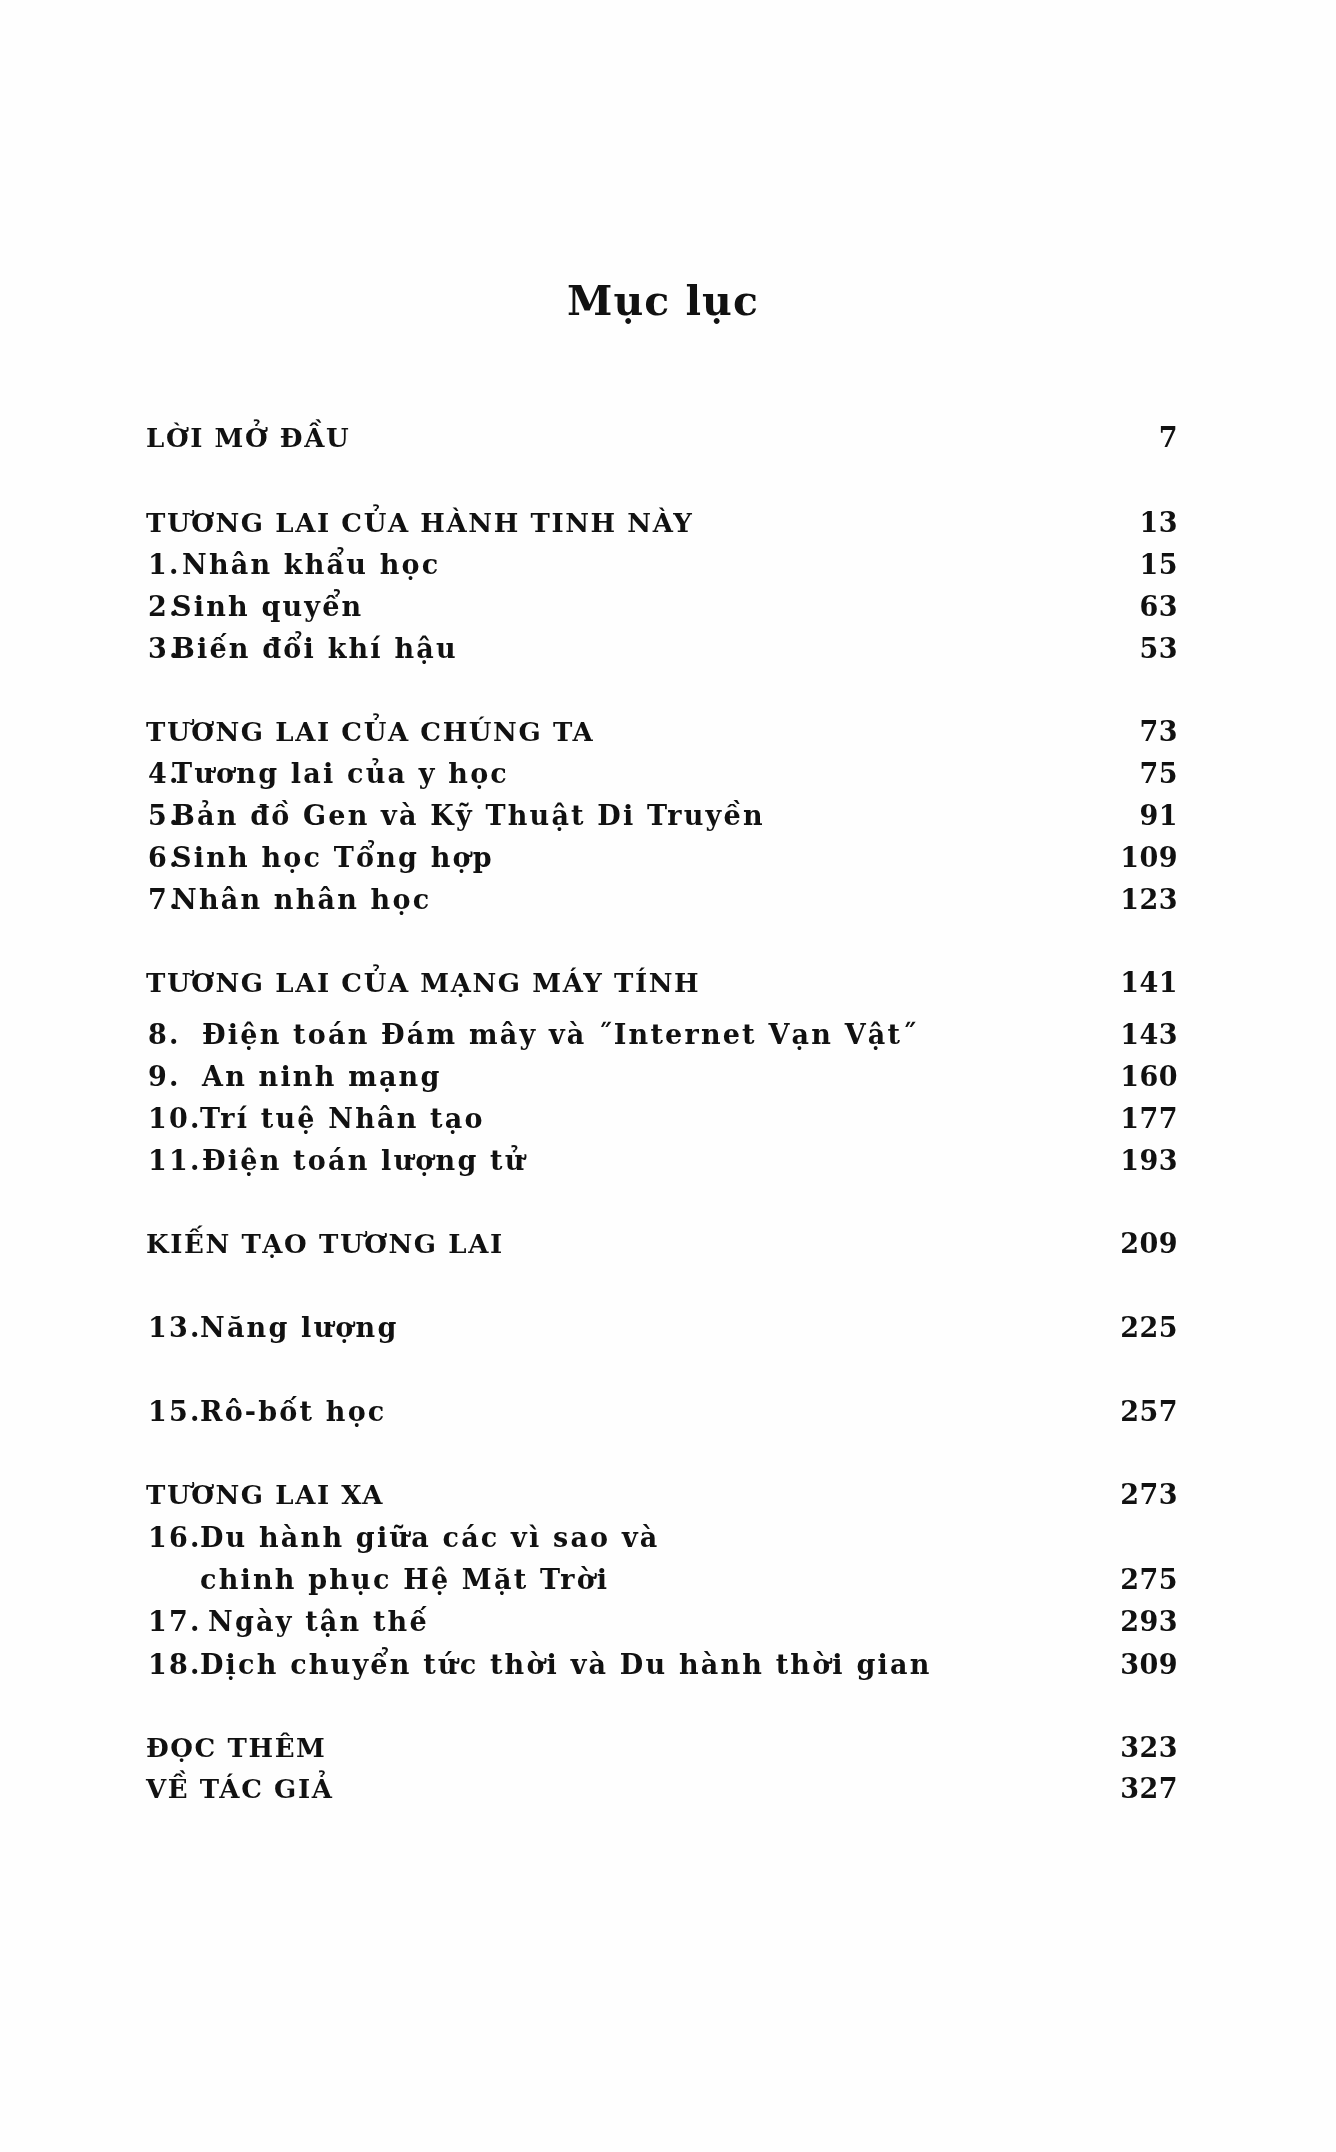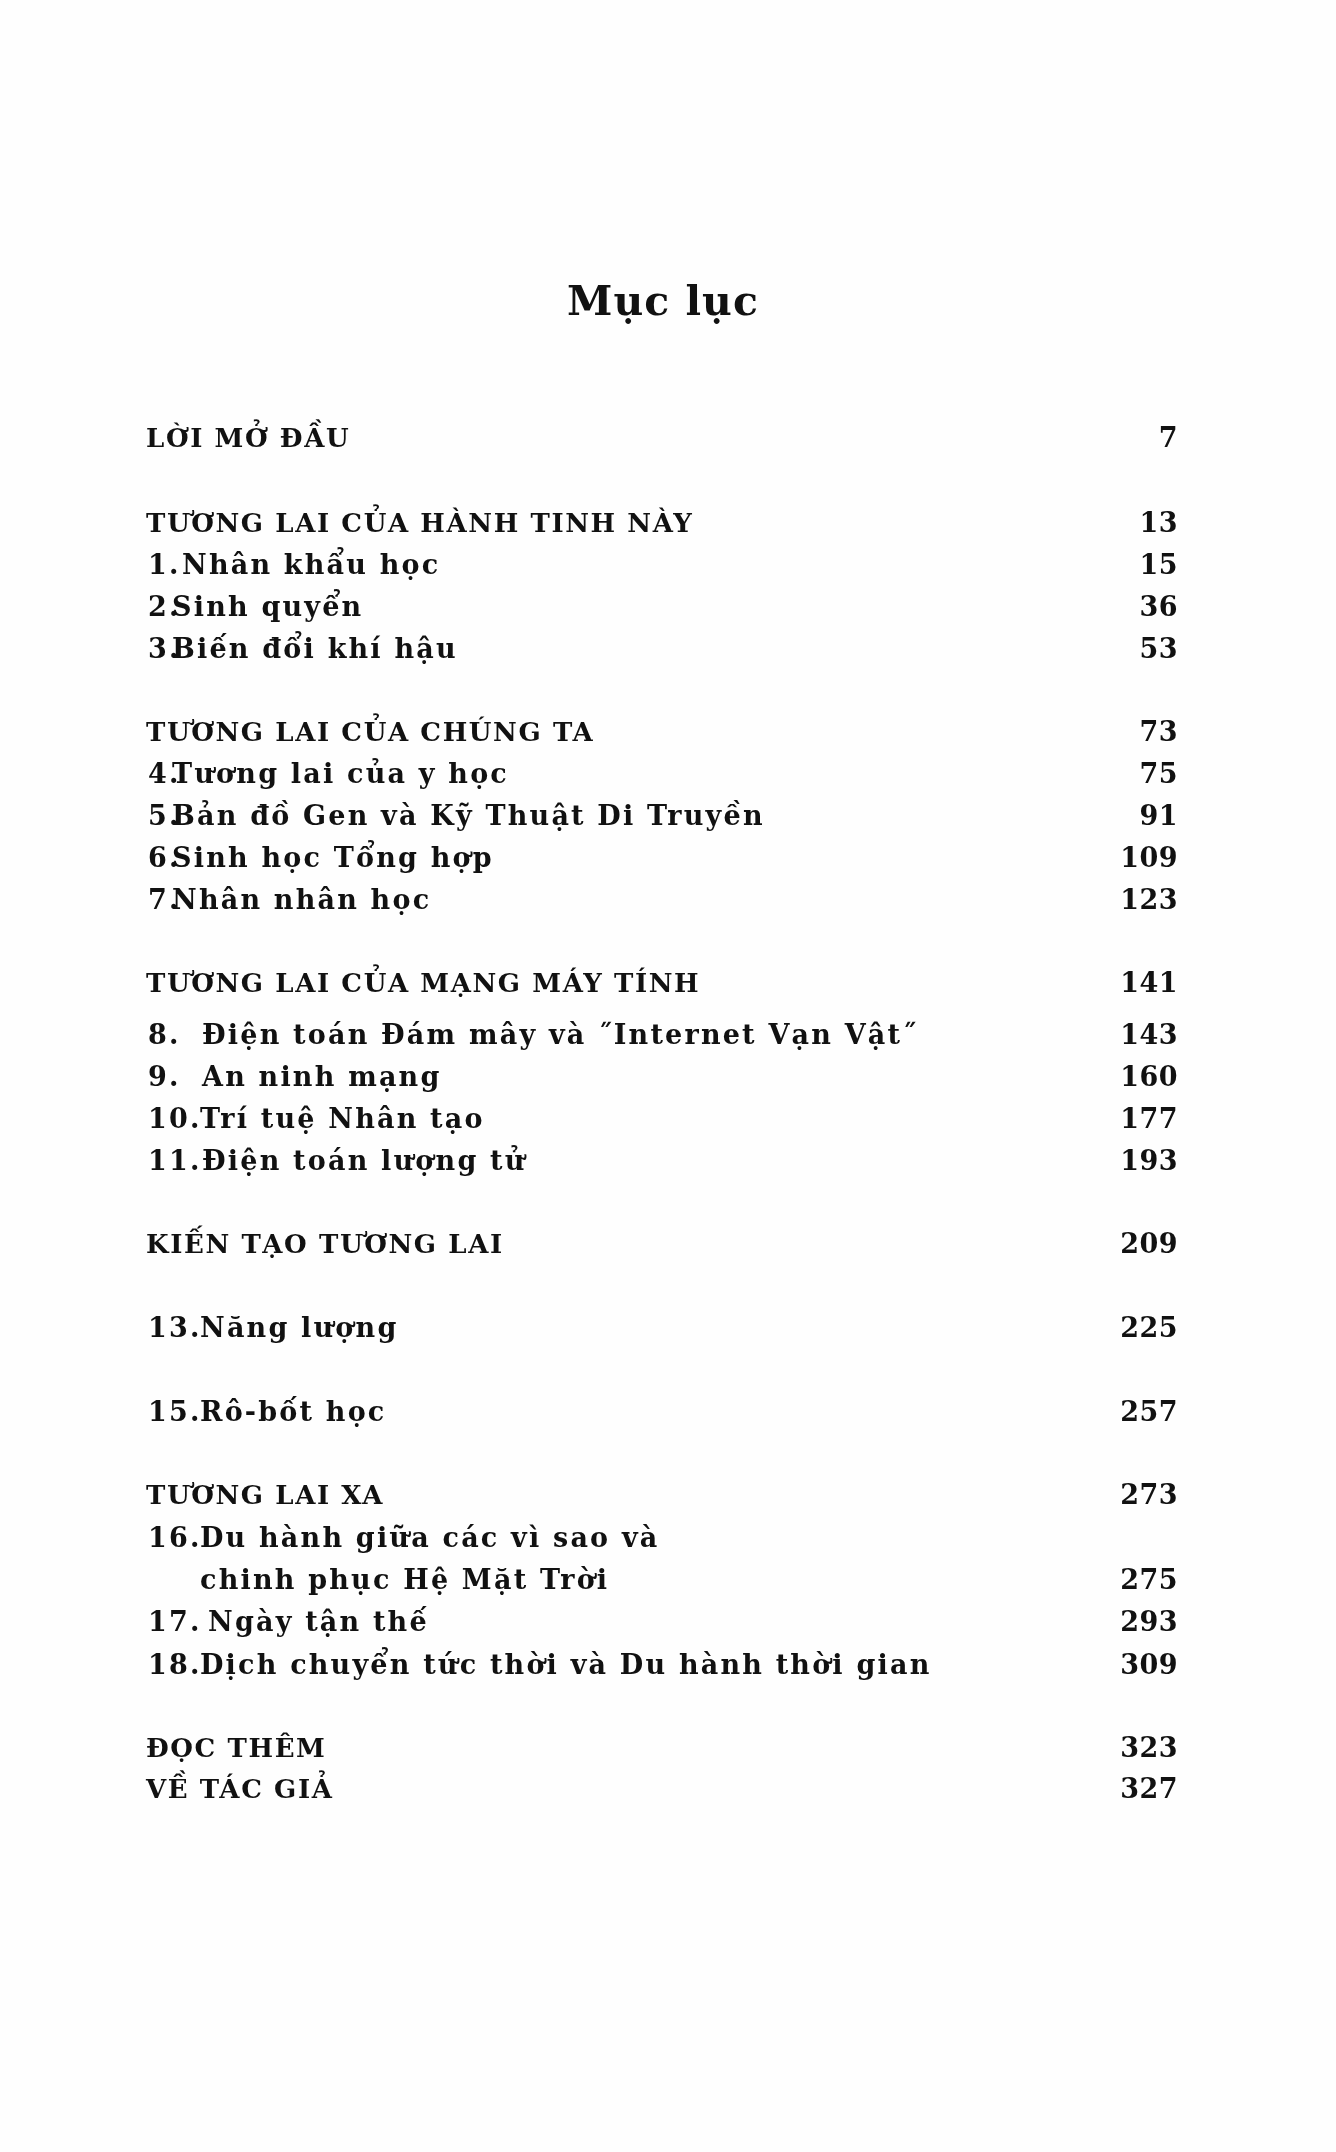--- a/index.html
+++ b/index.html
@@ -96,21 +96,21 @@
       <span class="pg">13</span>
     </div>
     <div class="row" style="top:545px">
       <span class="num">1.</span>
       <span class="txt" style="left:36px">Nhân khẩu học</span>
       <span class="pg">15</span>
     </div>
     <div class="row" style="top:587px">
       <span class="num">2.</span>
       <span class="txt" style="left:26px">Sinh quyển</span>
-      <span class="pg">36</span>
+      <span class="pg">63</span>
     </div>
     <div class="row" style="top:629px">
       <span class="num">3.</span>
       <span class="txt" style="left:26px">Biến đổi khí hậu</span>
       <span class="pg">53</span>
     </div>
 
     <div class="row section" style="top:712px">
       <span class="lbl">TƯƠNG LAI CỦA CHÚNG TA</span>
       <span class="pg">73</span>

